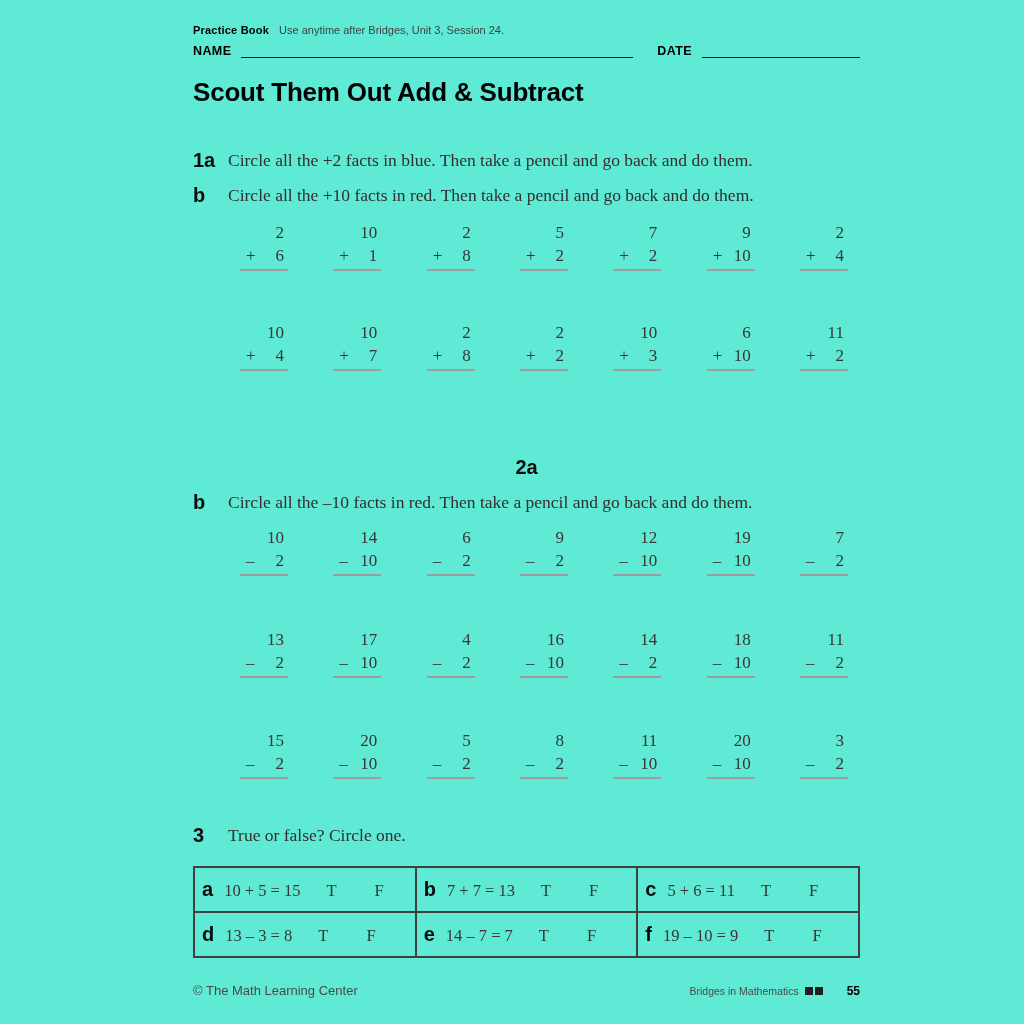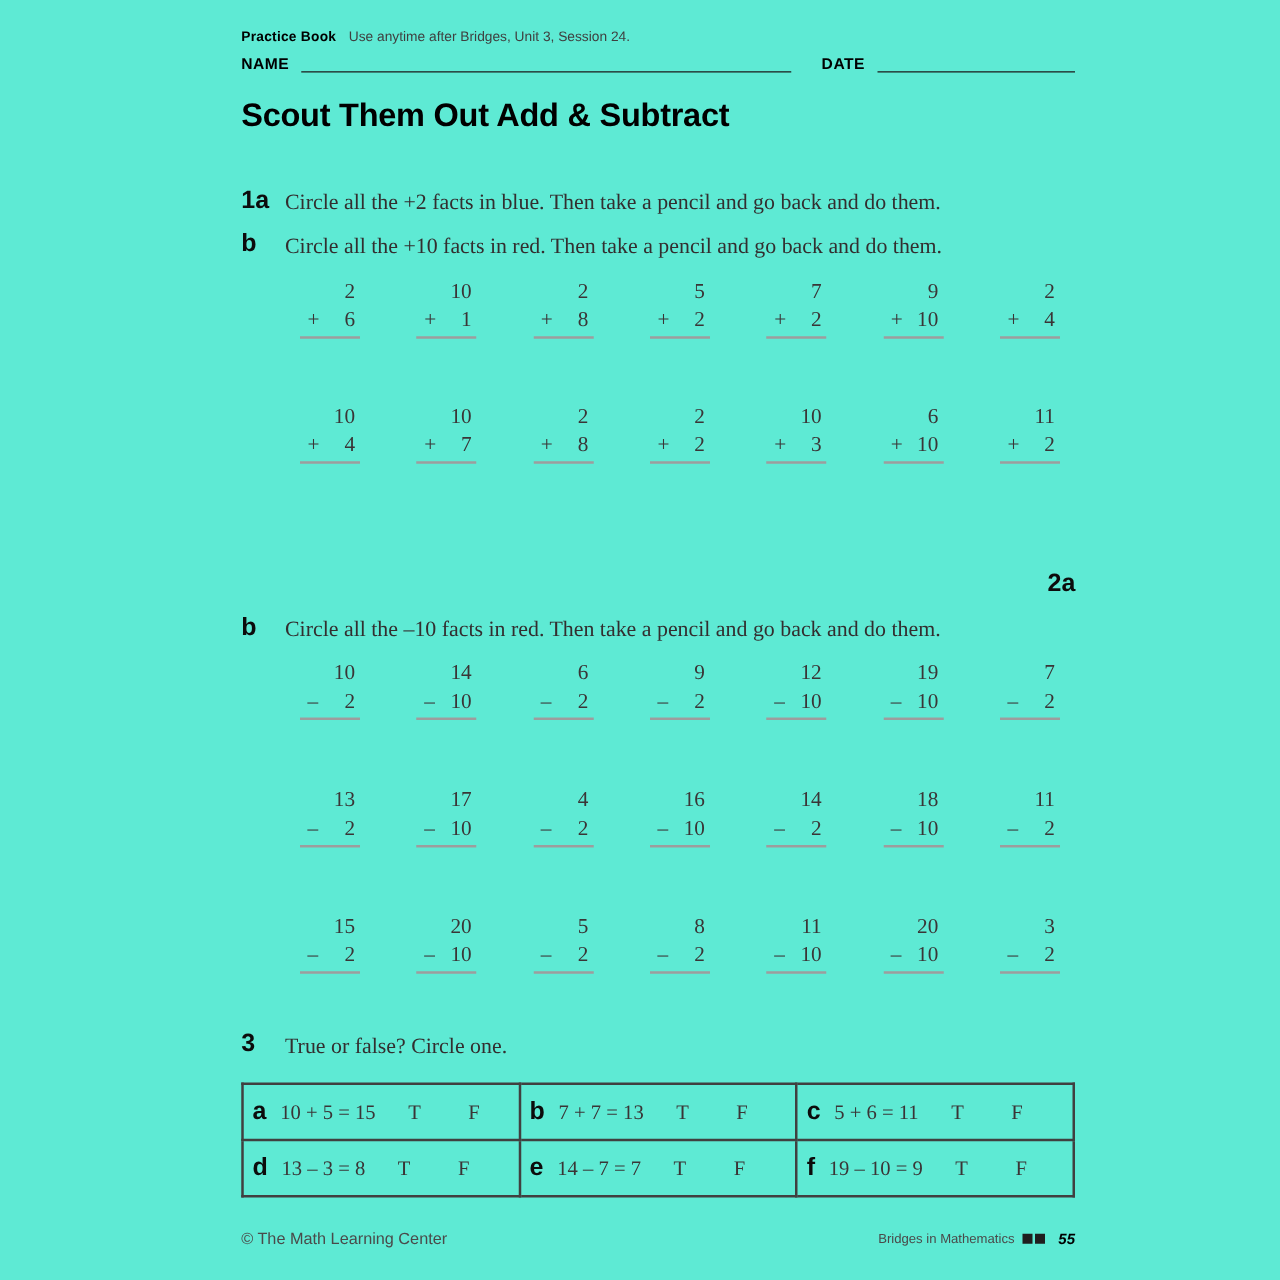--- a/index.html
+++ b/index.html
@@ -15,21 +15,21 @@
   .pb-note { color:#3f3f3f; margin-left:7px; }
   
   .name-row { position:absolute; left:193px; top:43px; width:667px; display:flex; align-items:flex-end; }
   .nd-label { font-weight:bold; font-size:12.5px; letter-spacing:.4px; color:#000; }
   .write-line { border-bottom:1.6px solid #1a1a1a; height:15px; }
   .name-line { flex:1; margin-left:10px; margin-right:24px; }
   .date-line { width:158px; margin-left:10px; }
   
   .title { position:absolute; left:193px; top:77px; font-size:26px; font-weight:bold; color:#000; letter-spacing:-.2px; }
   
-  .instr { position:absolute; left:193px; width:680px; display:flex; align-items:flex-end; }
+  .instr { position:absolute; left:193px; width:680px; display:flex; align-items:center; }
   .instr-label { font-weight:bold; font-size:20px; color:#0c0c0c; min-width:35px; }
   .instr-text { font-family:"Liberation Serif", serif; font-size:17.5px; color:#332e2f; }
   .i1a { top:149px; } .i1b { top:184px; } .i2a { top:456px;flex-direction:column; } .i2b { top:491px; }
   
   .probrow { position:absolute; left:240px; width:608px; display:flex; justify-content:space-between; }
   .r1 { top:221px; } .r2 { top:321px; }
   .s1 { top:526px; } .s2 { top:628px; } .s3 { top:729px; }
   .prob { width:48px; font-family:"Liberation Serif", serif; font-size:17px; color:#3a3536; }
   .prob .pt { text-align:right; padding-right:4px; height:23px; line-height:23px; }
   .prob .ps { display:flex; justify-content:space-between; padding:0 4px 0 6px; height:23px; line-height:23px; }
@@ -43,21 +43,21 @@
   .tfe { font-family:"Liberation Serif", serif; font-size:16.5px; color:#3a3536; margin-left:11px; }
   .tft { font-family:"Liberation Serif", serif; font-size:16.5px; color:#3a3536; margin-left:26px; }
   .tff { font-family:"Liberation Serif", serif; font-size:16.5px; color:#3a3536; margin-left:38px; }
   
   .footer { position:absolute; left:193px; top:983px; width:667px; display:flex; justify-content:space-between; align-items:center; }
   .foot-left { font-size:13px; color:#4a4a4a; }
   .foot-right { display:flex; align-items:center; font-size:10.5px; color:#4a4a4a; }
   .sq { display:inline-block; width:8px; height:8px; background:#1f1f1f; }
   .sq + .sq { margin-left:2px; }
   .squares { margin-left:6px; display:flex; }
-  .pageno { font-weight:bold; font-size:12px; color:#000; margin-left:11px;font-style:italic; }
+  .pageno { font-weight:bold; font-size:12px; color:#000; margin-left:24px; }
 </style>
 </head>
 <body>
 
 <div class="page">
 
   <div class="pb-line">
     <span class="pb-bold">Practice Book</span>
     <span class="pb-note">Use anytime after Bridges, Unit 3, Session 24.</span>
   </div>

